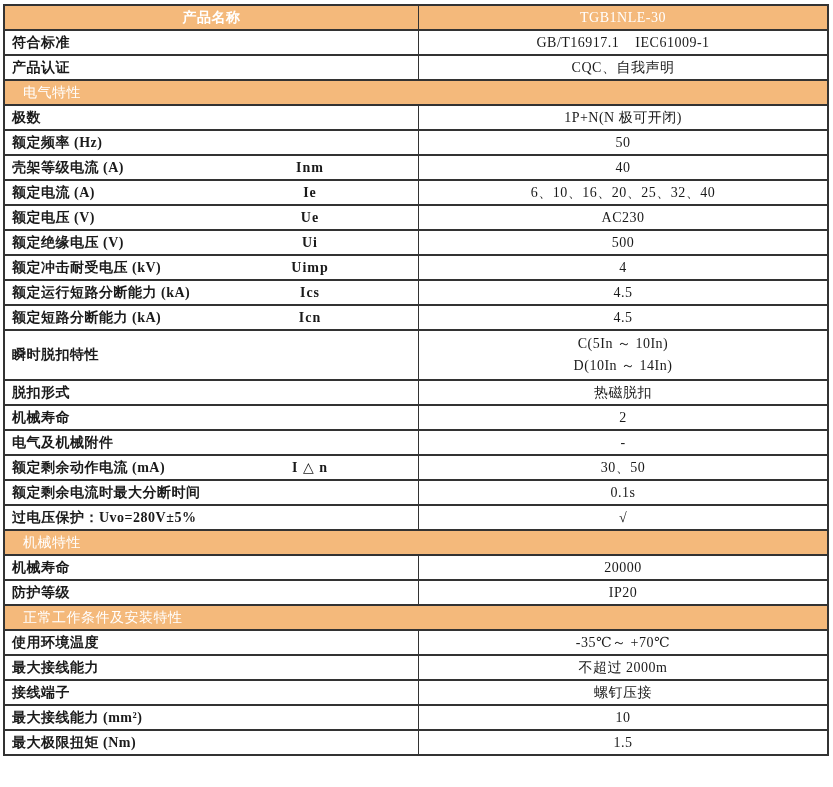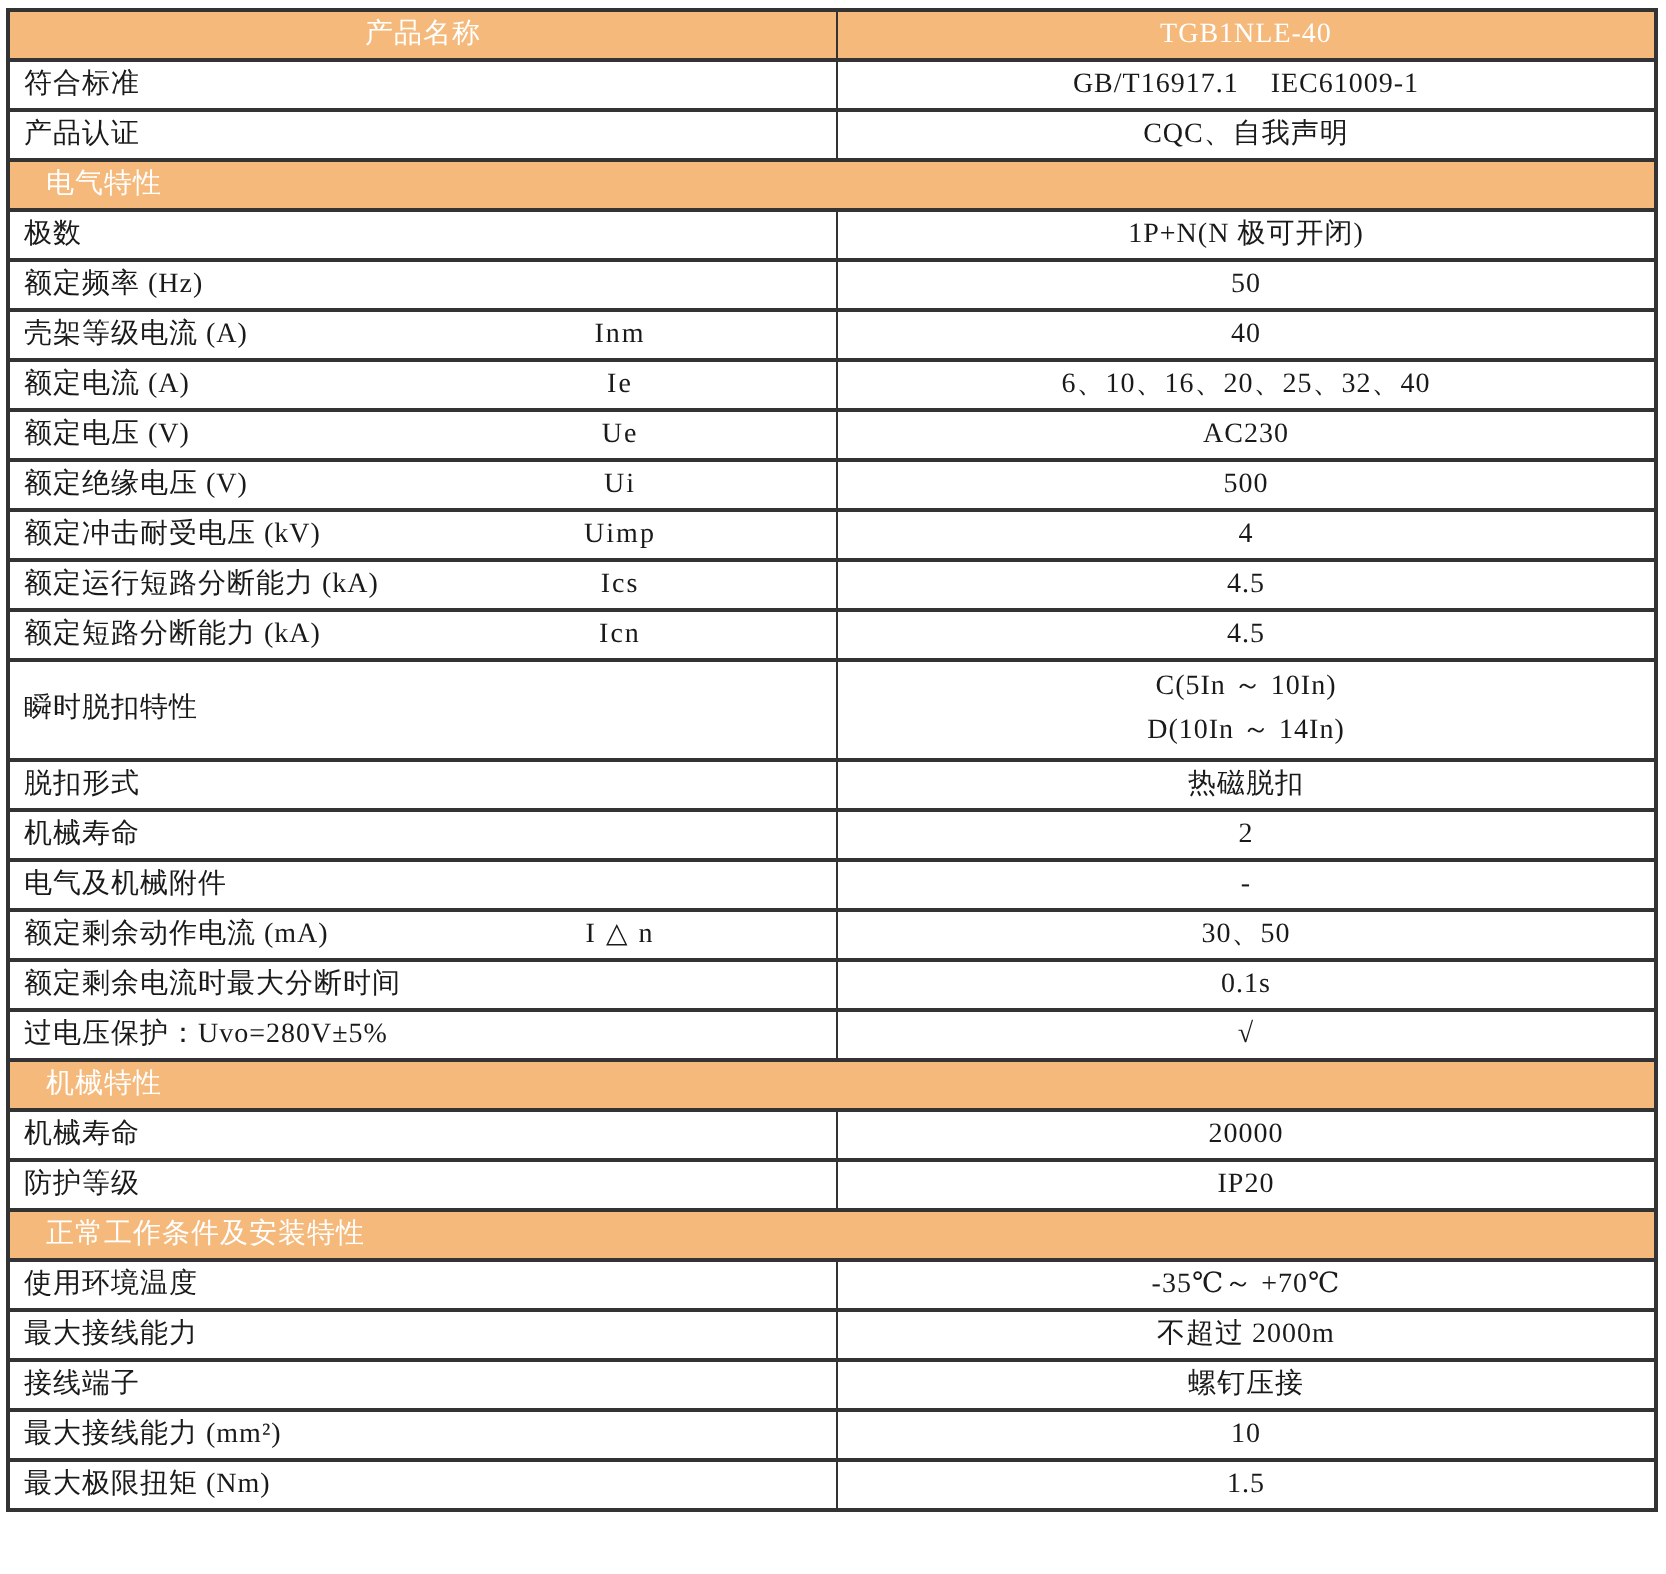--- a/index.html
+++ b/index.html
@@ -27,20 +27,21 @@
     line-height:1;
   }
   .row:last-child{border-bottom:none;height:23px;}
   .row.tall{height:50px;}
   .cell-label{
     width:414px;box-sizing:border-box;
     border-right:1px solid var(--border);
     display:flex;align-items:center;
     padding-left:7px;position:relative;
     letter-spacing:0.5px;
+    font-weight:bold;
   }
   .cell-symbol{
     position:absolute;left:305px;transform:translateX(-50%);
     letter-spacing:1px;white-space:pre;
   }
   .cell-value{
     flex:1;display:flex;align-items:center;justify-content:center;
     white-space:pre;letter-spacing:0.5px;
   }
   .cell-value.multi{flex-direction:column;justify-content:center;}
@@ -49,21 +50,21 @@
   .row.header-row .cell-label{justify-content:center;padding-left:0;}
   .row.section{background:var(--accent);color:var(--header-text);align-items:center;}
   .section-label{padding-left:18px;letter-spacing:0.5px;}
 </style>
 </head>
 <body>
 
 <div class="spec-table">
     <div class="row header-row">
       <div class="cell-label">产品名称</div>
-      <div class="cell-value">TGB1NLE-40</div>
+      <div class="cell-value">TGB1NLE-30</div>
     </div>
     <div class="row">
       <div class="cell-label">
         <div class="label-text">符合标准</div>
       </div>
       <div class="cell-value">GB/T16917.1    IEC61009-1</div>
     </div>
     <div class="row">
       <div class="cell-label">
         <div class="label-text">产品认证</div>

